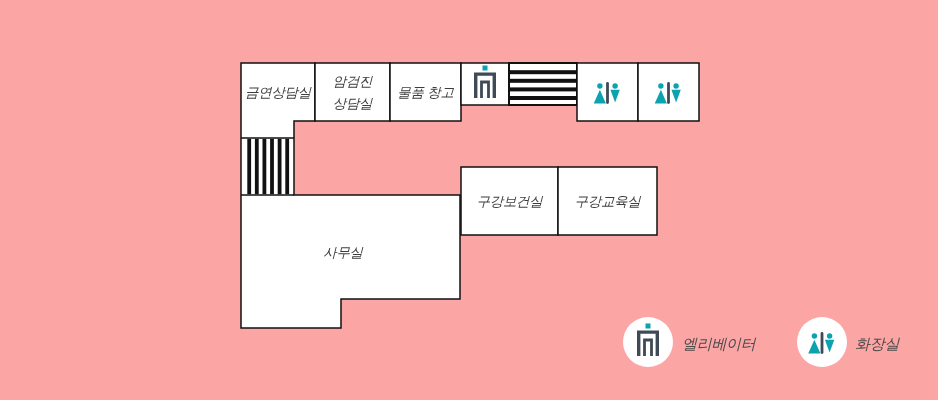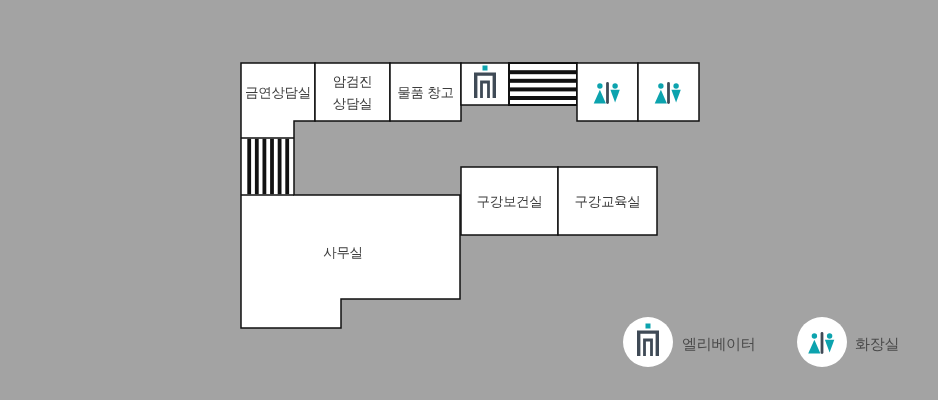--- a/index.html
+++ b/index.html
@@ -8,21 +8,22 @@
     width: 938px;
     height: 400px;
     background: #f4f4f4;
     overflow: hidden;
     font-family: "Liberation Sans", sans-serif;
   }
   .stage {
     position: relative;
     width: 938px;
     height: 400px;
-    background: #a3a3a3;
+    background: #fca5a5;
+    font-style: italic;
   }
   svg { display: block; }
   .room-shape   { fill: #ffffff; stroke: #111111; stroke-width: 1.5; }
   .room-shape-thick { fill: #ffffff; stroke: #111111; stroke-width: 2; }
   .wall-line    { stroke: #111111; stroke-width: 1.5; fill: none; }
   .hatch-bar    { fill: #111111; }
   .room-label   { fill: #3d3d3d; font-size: 13.5px; letter-spacing: -0.3px; }
   .legend-label { fill: #4a4a4a; font-size: 15px; letter-spacing: -0.3px; }
   .legend-circle{ fill: #ffffff; }
   .teal  { fill: #0ca3ae; }

